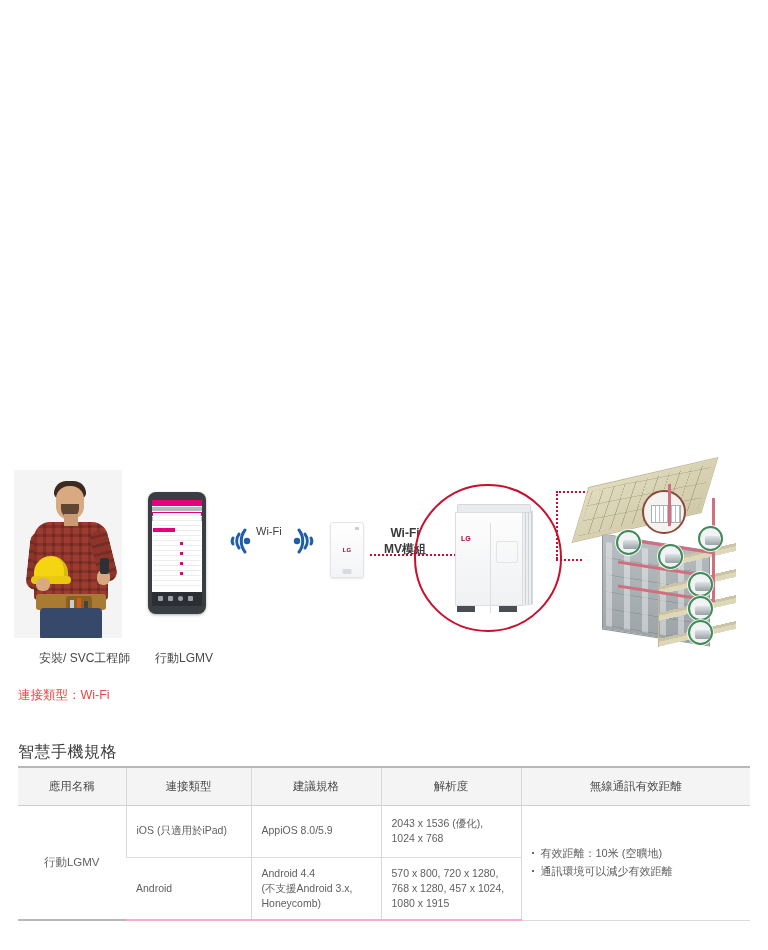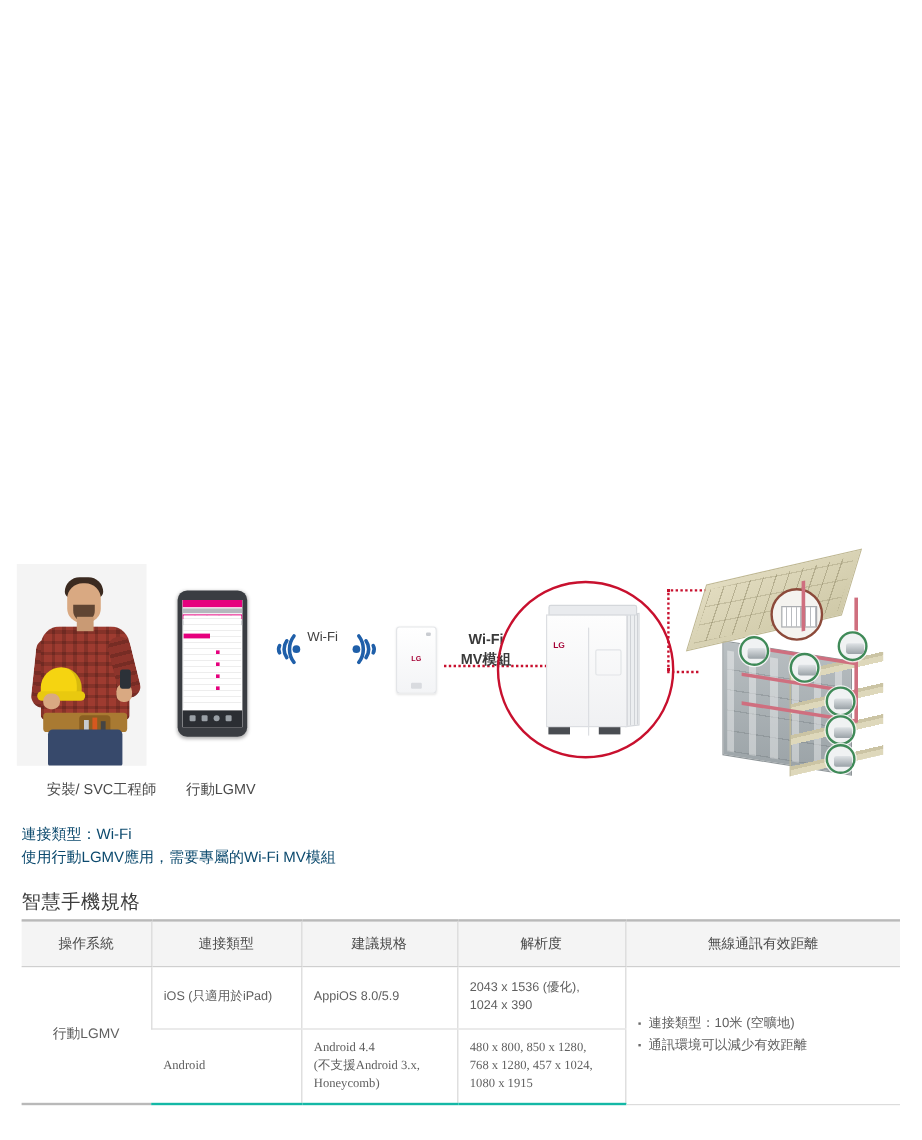--- a/index.html
+++ b/index.html
@@ -283,21 +283,21 @@
   }
 
   
   .cap {
     position:absolute; font-size:12px; color:#4a4a4a; white-space:nowrap;
   }
 
   
   .desc {
     position:absolute; left:18px; top:686px;
-    font-size:12.5px; color:#0c4a6e; line-height:1.55;
+    font-size:12.5px; color:#ef4444; line-height:1.55;
   }
 
   
   .sec-title {
     position:absolute; left:18px; top:742px;
     font-size:16px; color:#3c3c3c; letter-spacing:.5px;
   }
 
   
   .tbl-wrap { position:absolute; left:18px; top:766px; width:732px; }
@@ -320,21 +320,21 @@
   table.spec thead th:first-child { border-left:none; }
   table.spec tbody td {
     border-bottom:1px solid #dcdcdc;
     border-left:1px solid #d8d8d8;
     padding:8px 10px;
     vertical-align:middle;
     line-height:1.45;
     color:#5f5f5f;
   }
   table.spec tbody td:first-child { border-left:none; }
-  table.spec tbody tr:last-child td { border-bottom:2px solid #14b8a6;font-family:Liberation Serif, serif; }
+  table.spec tbody tr:last-child td { border-bottom:2px solid #f9a8d4; }
   td.c-app { text-align:center; font-size:11.5px; color:#5a5a5a; border-bottom:2px solid #b9b9b9 !important; }
   td.c-dist { border-left:1px solid #d8d8d8; }
   td.r-h1 { height:52px; }
   td.r-h2 { height:60px; }
   .bullets { margin:0; padding:0; list-style:none; }
   .bullets li { position:relative; padding-left:9px; line-height:1.6; font-size:11px; }
   .bullets li::before {
     content:""; position:absolute; left:0; top:7px; width:2px; height:2px; background:#6a6a6a;
   }
   .nowrapline { display:block; }
@@ -470,68 +470,67 @@
       <div class="iu" style="left:116px; top:128px;"></div>
       <div class="iu" style="left:116px; top:152px;"></div>
     </div>
   </div>
 
   <div class="cap" style="left:18px; top:650px;margin-left:21px;">安裝/ SVC工程師</div>
   <div class="cap" style="left:155px; top:650px;">行動LGMV</div>
 
   <div class="desc">
     <div>連接類型：Wi-Fi</div>
-    <div>使用行動LGMV應用，需要專屬的Wi-Fi MV模組</div>
   </div>
 
   <div class="sec-title">智慧手機規格</div>
 
   <div class="tbl-wrap">
     <table class="spec">
       <colgroup>
         <col style="width:108px">
         <col style="width:125px">
         <col style="width:130px">
         <col style="width:140px">
         <col style="width:229px">
       </colgroup>
       <thead>
         <tr>
-          <th>操作系統</th>
+          <th>應用名稱</th>
           <th>連接類型</th>
           <th>建議規格</th>
           <th>解析度</th>
           <th>無線通訊有效距離</th>
         </tr>
       </thead>
       <tbody>
         <tr>
           <td class="c-app" rowspan="2">行動LGMV</td>
           <td class="r-h1">iOS (只適用於iPad)</td>
           <td class="r-h1">AppiOS 8.0/5.9</td>
           <td class="r-h1">
             <span class="nowrapline">2043 x 1536 (優化),</span>
-            <span class="nowrapline">1024 x 390</span>
+            <span class="nowrapline">1024 x 768</span>
           </td>
           <td class="c-dist" rowspan="2">
             <ul class="bullets">
-              <li>連接類型：10米 (空曠地)</li>
+              <li>有效距離：10米 (空曠地)</li>
               <li>通訊環境可以減少有效距離</li>
             </ul>
           </td>
         </tr>
         <tr>
           <td class="r-h2">Android</td>
           <td class="r-h2">
             <span class="nowrapline">Android 4.4</span>
             <span class="nowrapline">(不支援Android 3.x,</span>
             <span class="nowrapline">Honeycomb)</span>
           </td>
           <td class="r-h2">
-            <span class="nowrapline">480 x 800, 850 x 1280,</span>
+            <span class="nowrapline">570 x 800, 720 x 1280,</span>
             <span class="nowrapline">768 x 1280, 457 x 1024,</span>
             <span class="nowrapline">1080 x 1915</span>
           </td>
         </tr>
       </tbody>
     </table>
   </div>
 
 </div>
 

